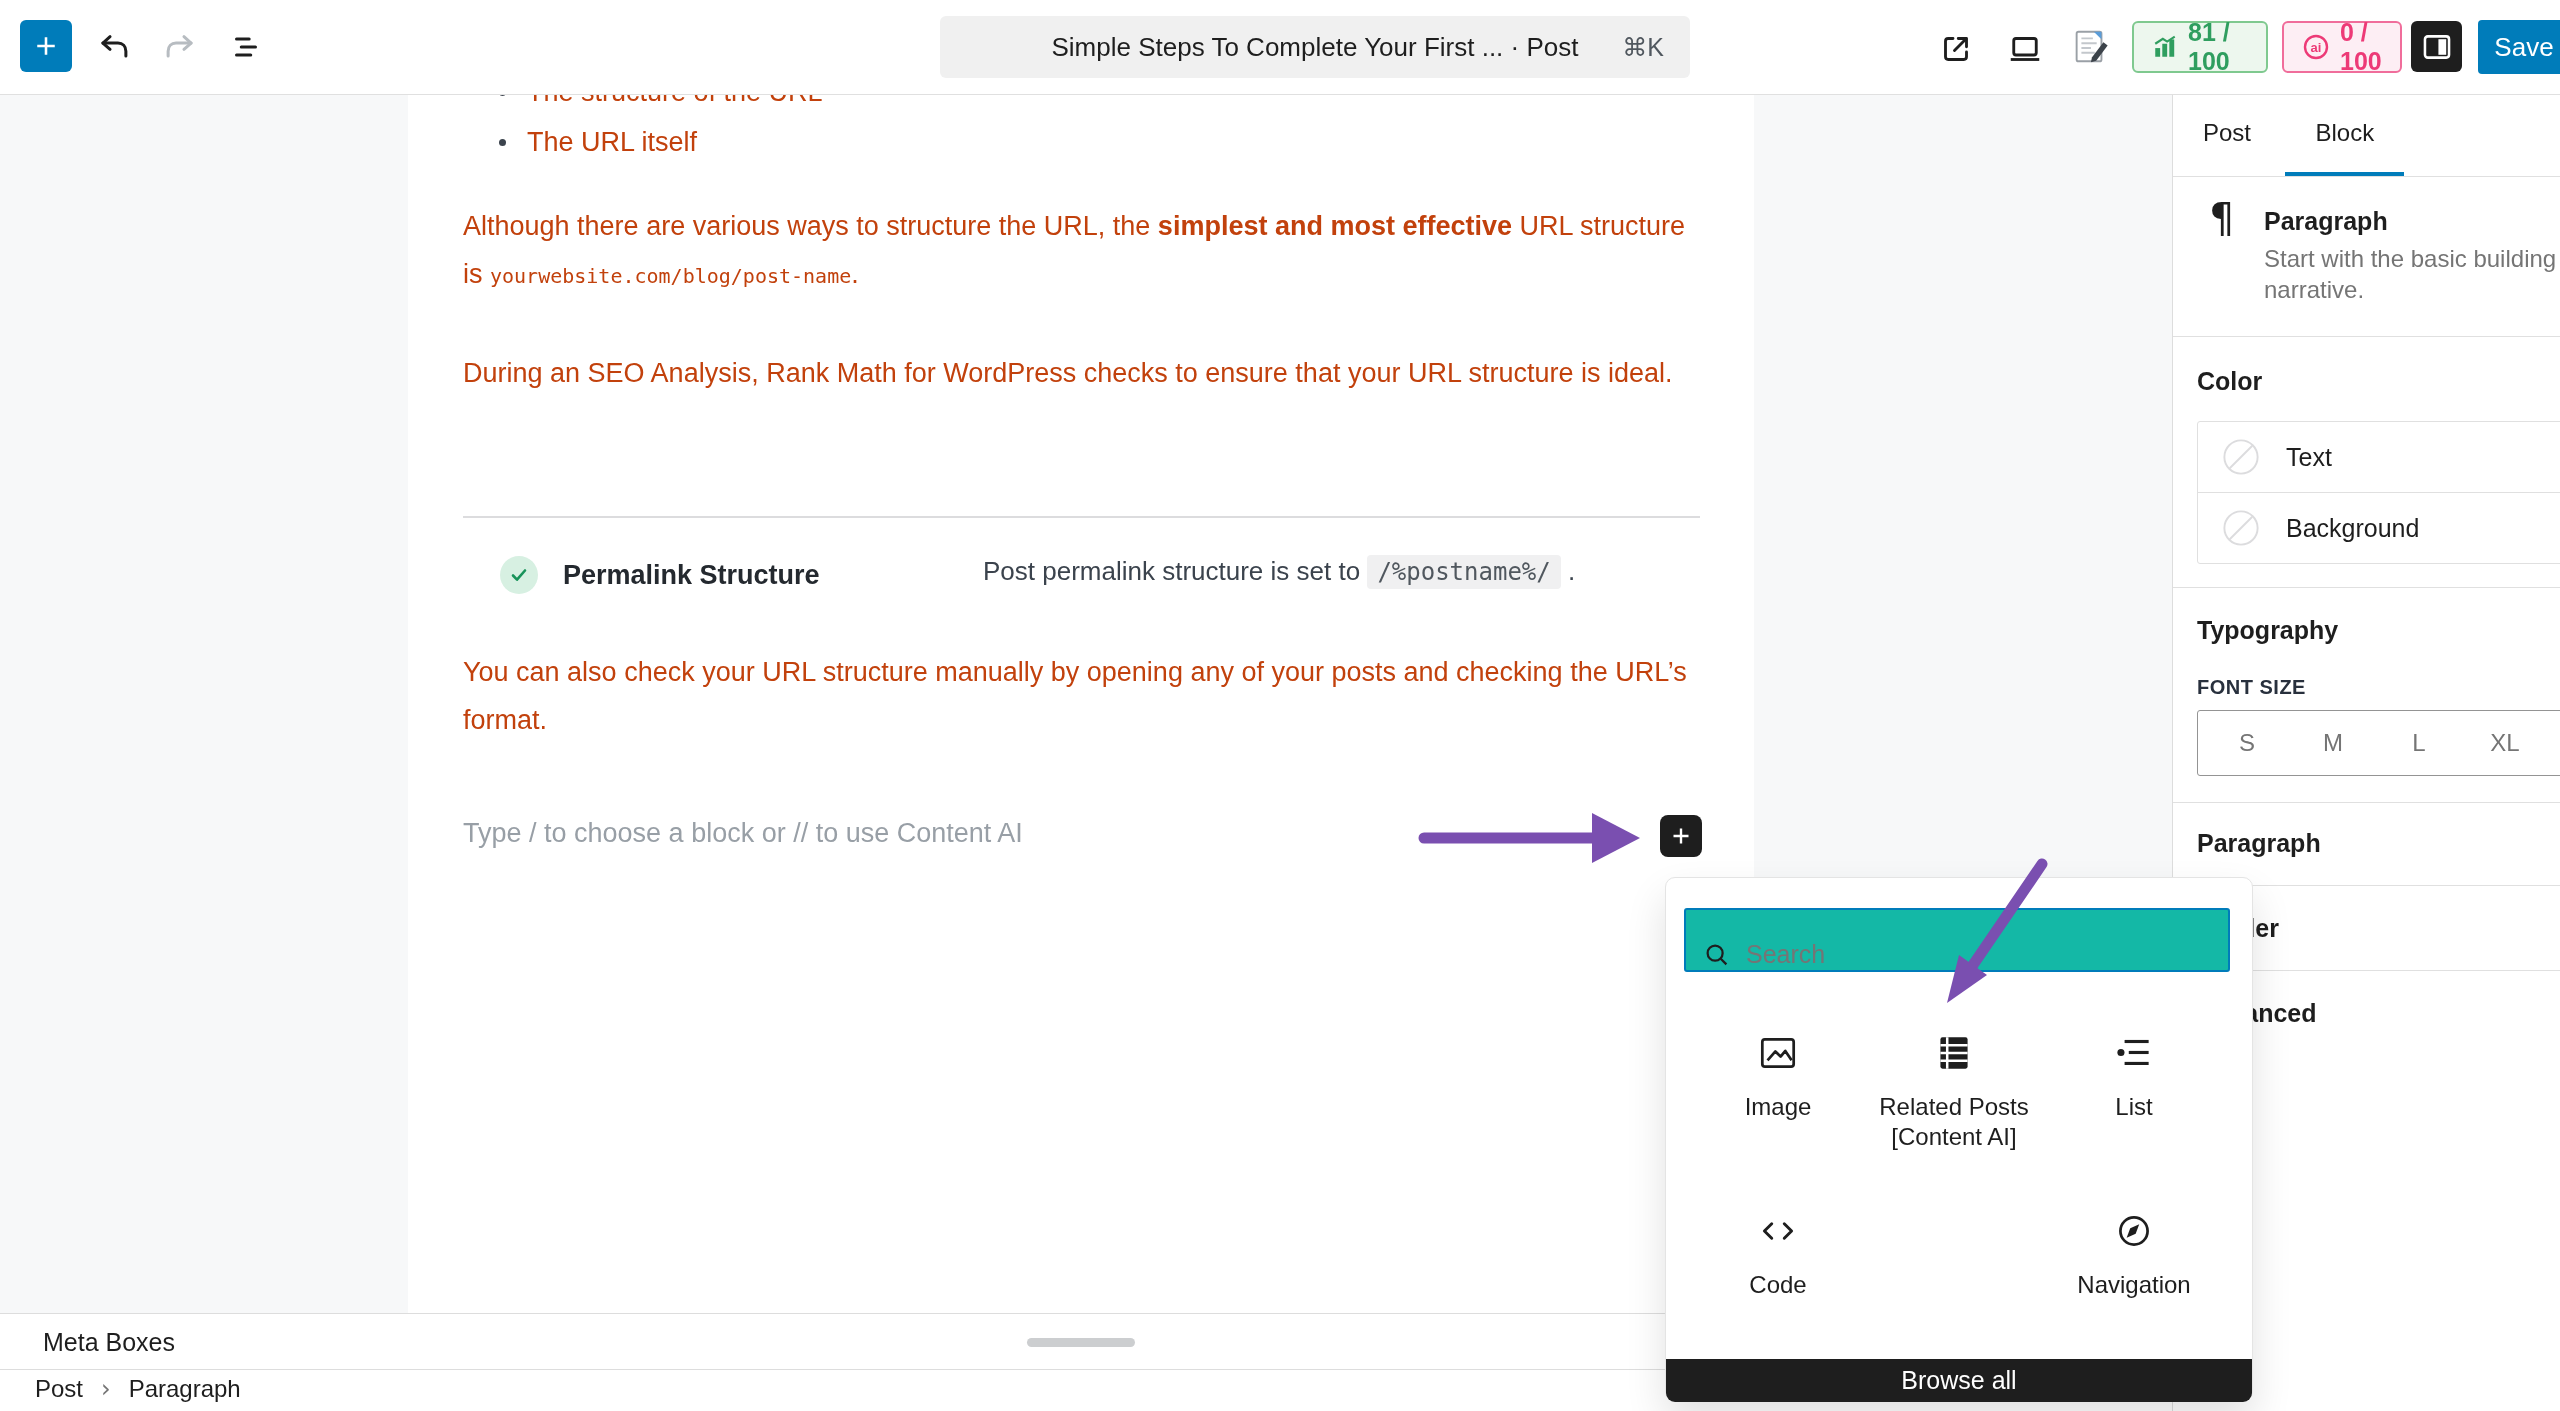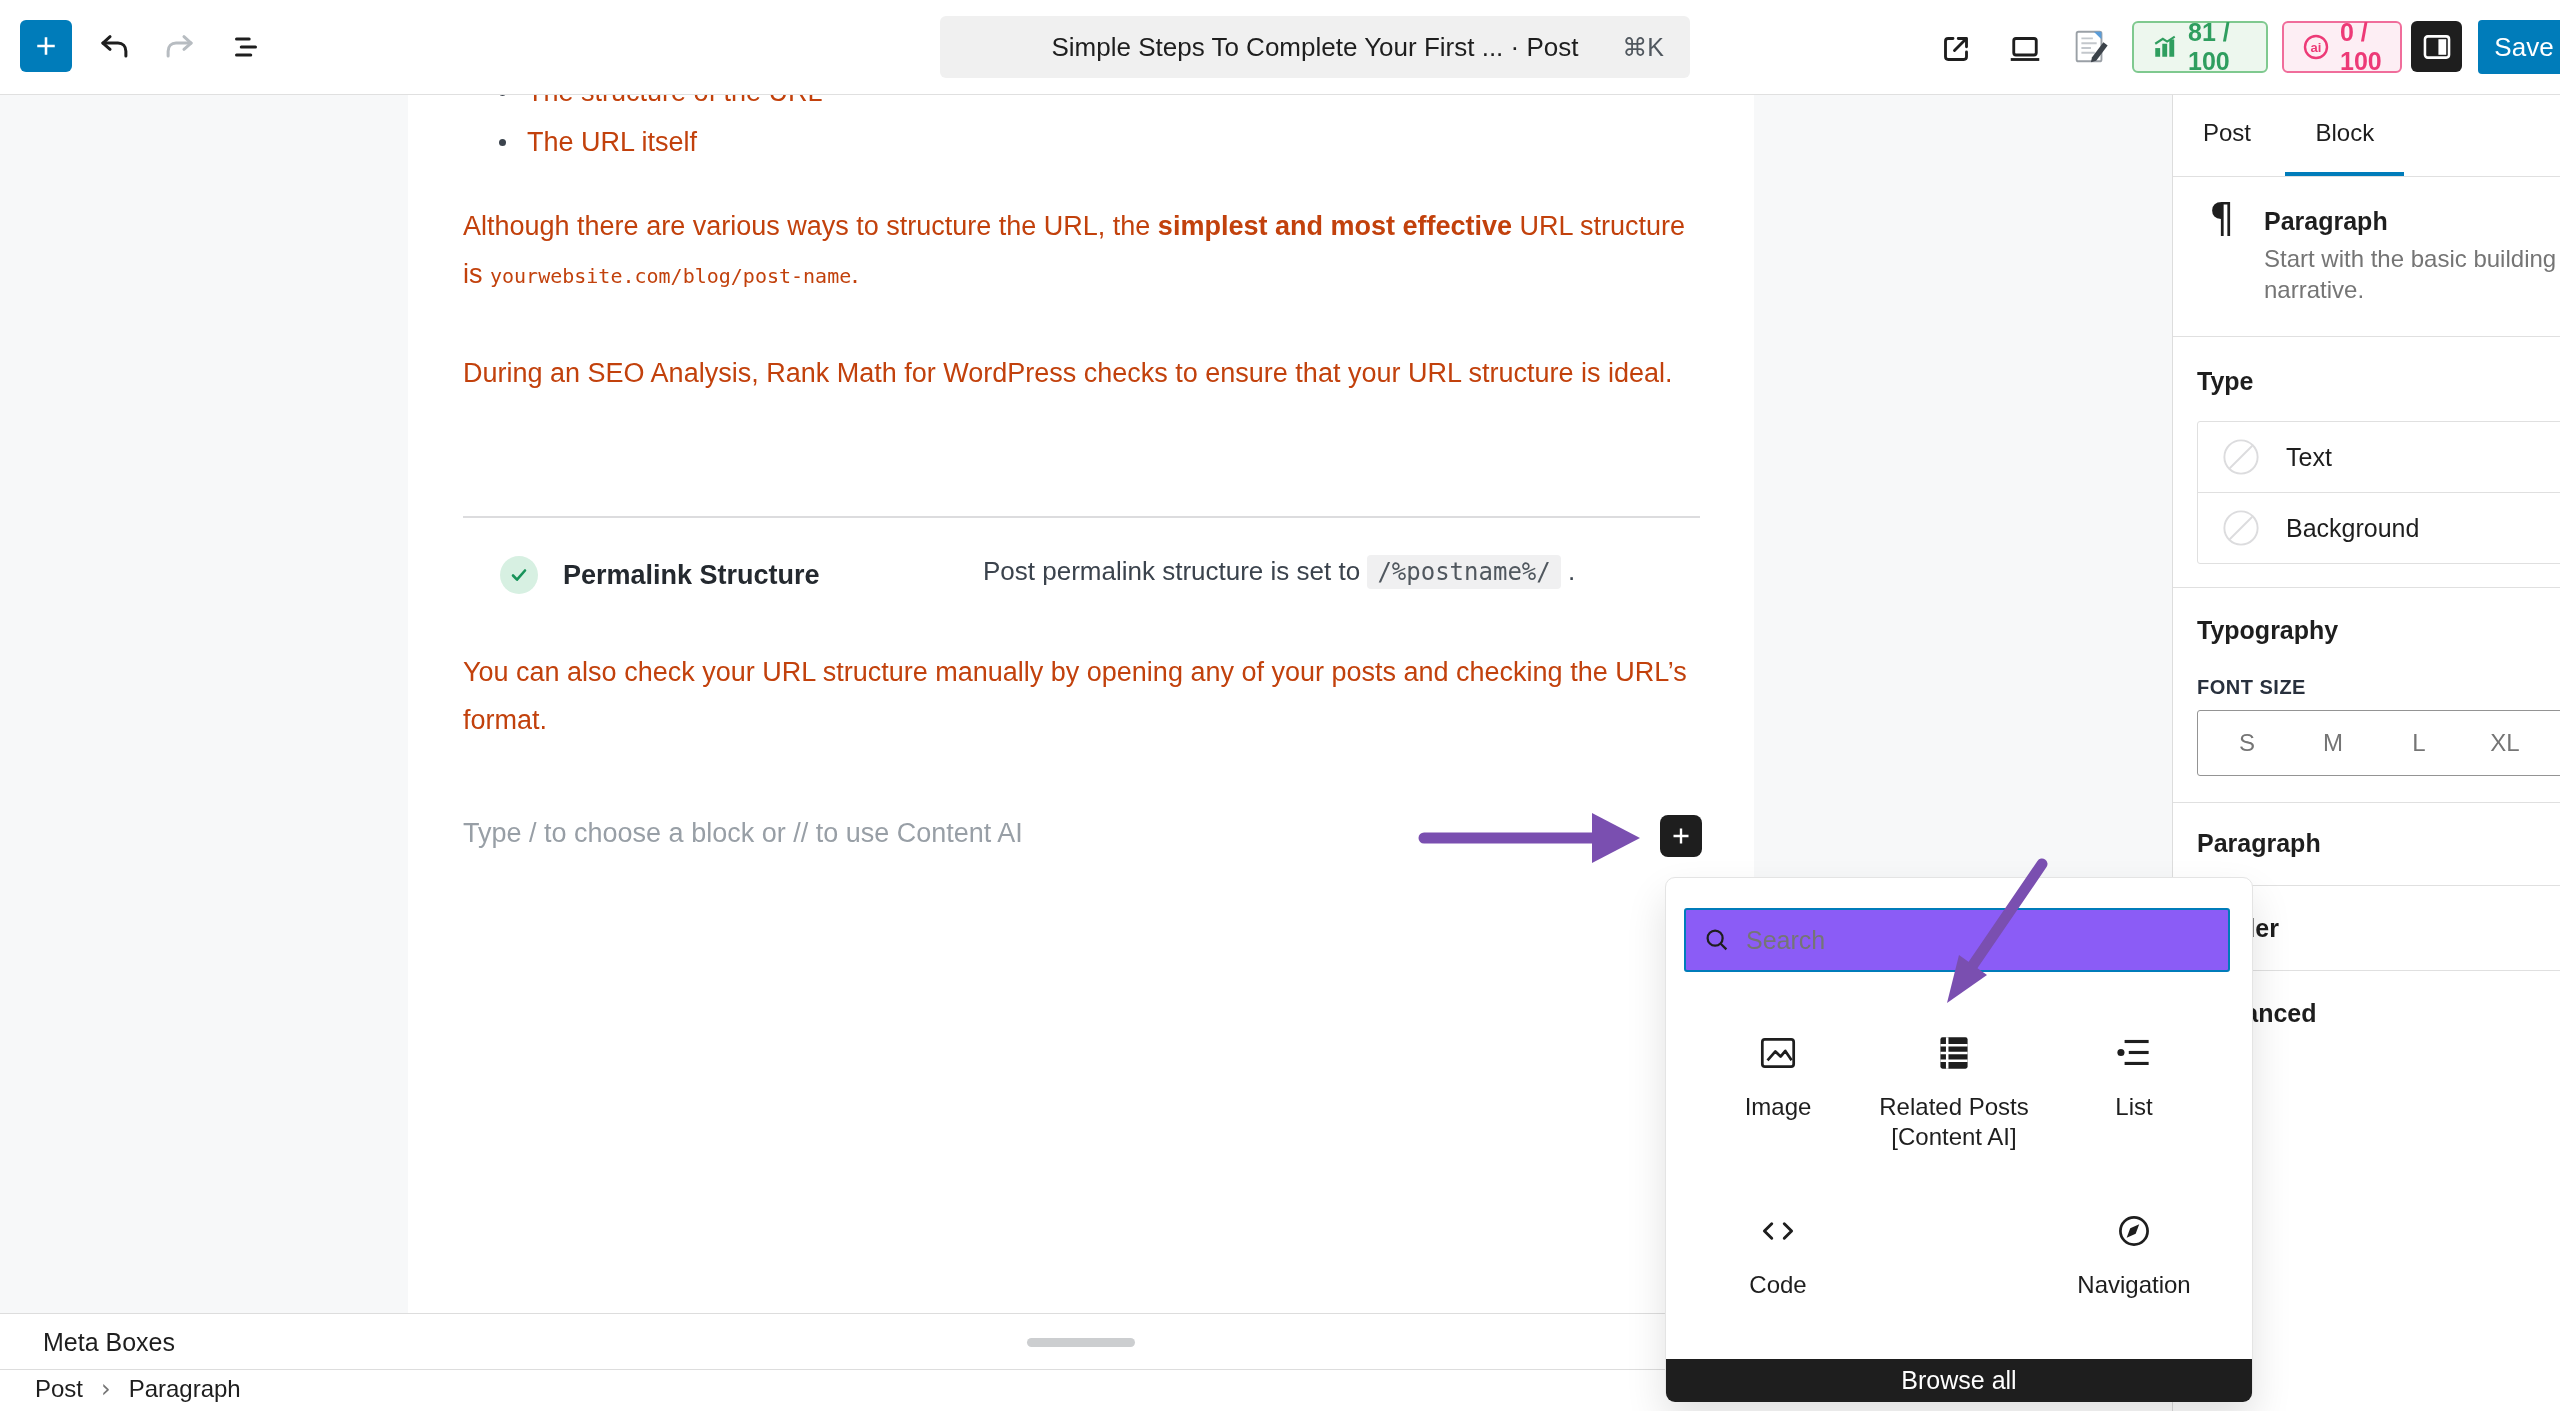--- a/index.html
+++ b/index.html
@@ -71,21 +71,21 @@
   .meta-row .txt{position:absolute;left:43px;top:14px;font-size:25px;}
   .drag-pill{position:absolute;left:1027px;top:24px;width:108px;height:9px;border-radius:5px;background:#ccced0;cursor:grab;}
   .crumb-row{position:absolute;left:0;top:1370px;width:2172px;height:41px;background:#fff;z-index:5;}
   .crumb-row .inner{position:absolute;left:35px;top:5px;font-size:24px;display:flex;gap:18px;align-items:center;}
   .crumb-sep{color:#757575;font-family:"DejaVu Sans",sans-serif;}
 
   
   .popup{position:absolute;left:1665px;top:877px;width:588px;height:524px;background:#fff;
         border:1px solid #e4e4e4;border-radius:10px;z-index:60;box-shadow:0 20px 40px rgba(0,0,0,.12);box-sizing:border-box;}
   .search{position:absolute;left:18px;top:30px;width:546px;height:64px;border:2px solid #007cba;border-radius:3px;
-        display:flex;align-items:center;box-sizing:border-box;background:#8b5cf6;}
+        display:flex;align-items:flex-end;box-sizing:border-box;background:#14b8a6;}
   .search input{border:none;outline:none;font-size:25px;flex:1;font-family:inherit;color:#1e1e1e;background:transparent;}
   .search input::placeholder{color:#757575;}
   .blk{position:absolute;width:176px;text-align:center;cursor:pointer;}
   .blk .bicon{height:58px;display:flex;align-items:flex-end;justify-content:center;}
   .blk .blabel{margin-top:16px;font-size:24px;line-height:30px;color:#1e1e1e;}
   .html-txt{font-size:21px;font-weight:600;letter-spacing:.5px;line-height:44px;}
   .browse{position:absolute;left:0;top:481px;width:586px;height:43px;background:#1e1e1e;color:#fff;
         font-size:25px;display:flex;align-items:center;justify-content:center;border-radius:0 0 9px 9px;cursor:pointer;}
 
   .overlay{position:absolute;left:0;top:0;z-index:80;pointer-events:none;}
@@ -240,21 +240,21 @@
       <span class="tab active">Block</span>
     </div>
 
     <div class="sb-card">
       <span class="pilcrow">¶</span>
       <span class="bname">Paragraph</span>
       <span class="bdesc">Start with the basic building block of all narrative.</span>
     </div>
 
     <div class="sb-sec" style="height:250px;">
-      <span class="sb-h" style="top:30px;">Type</span>
+      <span class="sb-h" style="top:30px;">Color</span>
       <div class="swatchbox">
         <div class="swrow">
           <span style="display:flex;">
             <svg width="38" height="38" viewBox="0 0 32 32">
                 <circle cx="16" cy="16" r="14" fill="#fff" stroke="#dcdcde" stroke-width="1.6"></circle>
                 <path d="M6.5 25.5 25.5 6.5" stroke="#dcdcde" stroke-width="1.6"></path>
               </svg>
           </span>
           <span class="lbl">Text</span>
         </div>

